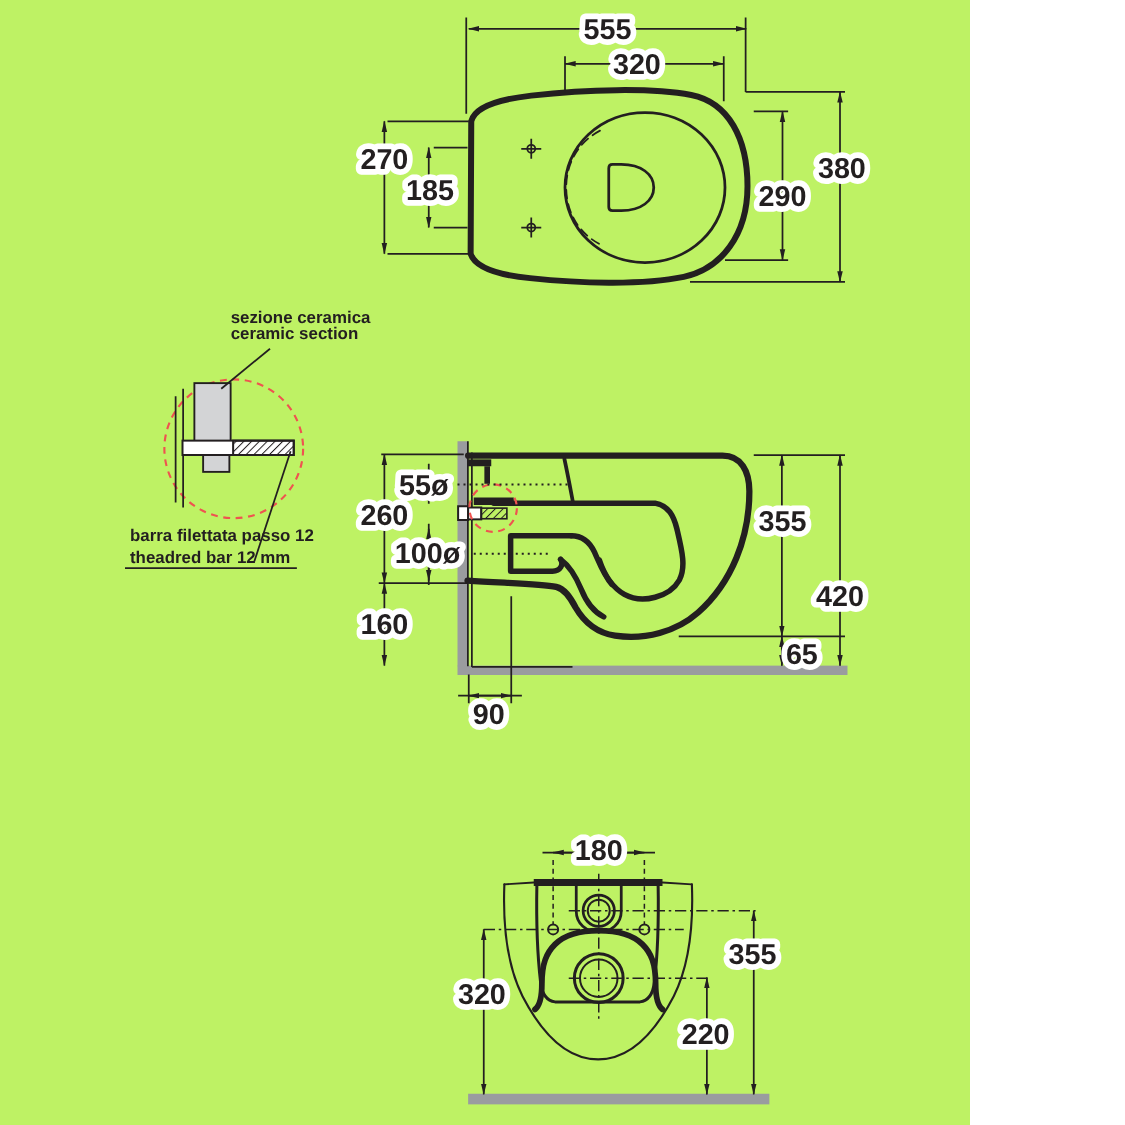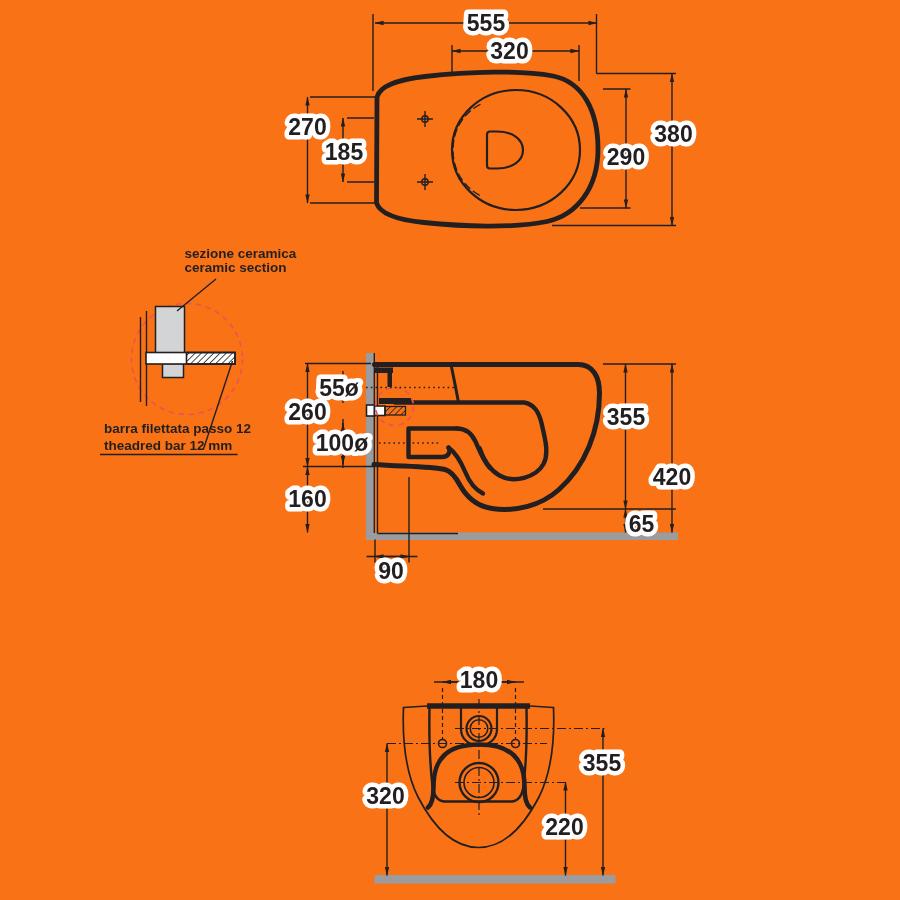--- a/index.html
+++ b/index.html
@@ -1,19 +1,19 @@
 <!DOCTYPE html>
 <html style="--line: #231f20; --wall-gray: #9a9c9f; --ceramic-gray: #d3d4d6; --detail-red: #ef5350;"><head>
 <meta charset="utf-8">
 <style>
   :root{
     --line:#231f20; --wall-gray:#9a9c9f; --ceramic-gray:#d3d4d6; --detail-red:#ef5350;
   }
   html,body{margin:0;padding:0;background:#ffffff;}
-  .page{width:900px;height:900px;position:relative;background:#f97316;overflow:hidden;}
+  .page{width:776px;height:900px;position:relative;background:#bef264;overflow:hidden;}
   svg{display:block;}
   .ln{stroke:var(--line);fill:none;stroke-linecap:round;stroke-linejoin:round;}
   .sq{stroke-linecap:butt;}
   .th45{stroke-width:4.4;}
   .med{stroke-width:2.2;}
   .med24{stroke-width:2.4;}
   .thin{stroke-width:1.5;}
   .dim{stroke:var(--line);fill:none;stroke-width:1.4;stroke-linecap:butt;}
   .dot{stroke:var(--line);fill:none;stroke-width:1.6;stroke-dasharray:1.6 3.2;stroke-linecap:butt;}
   .dashdot{stroke:var(--line);fill:none;stroke-width:1.2;stroke-dasharray:9 3 2 3;stroke-linecap:butt;}

